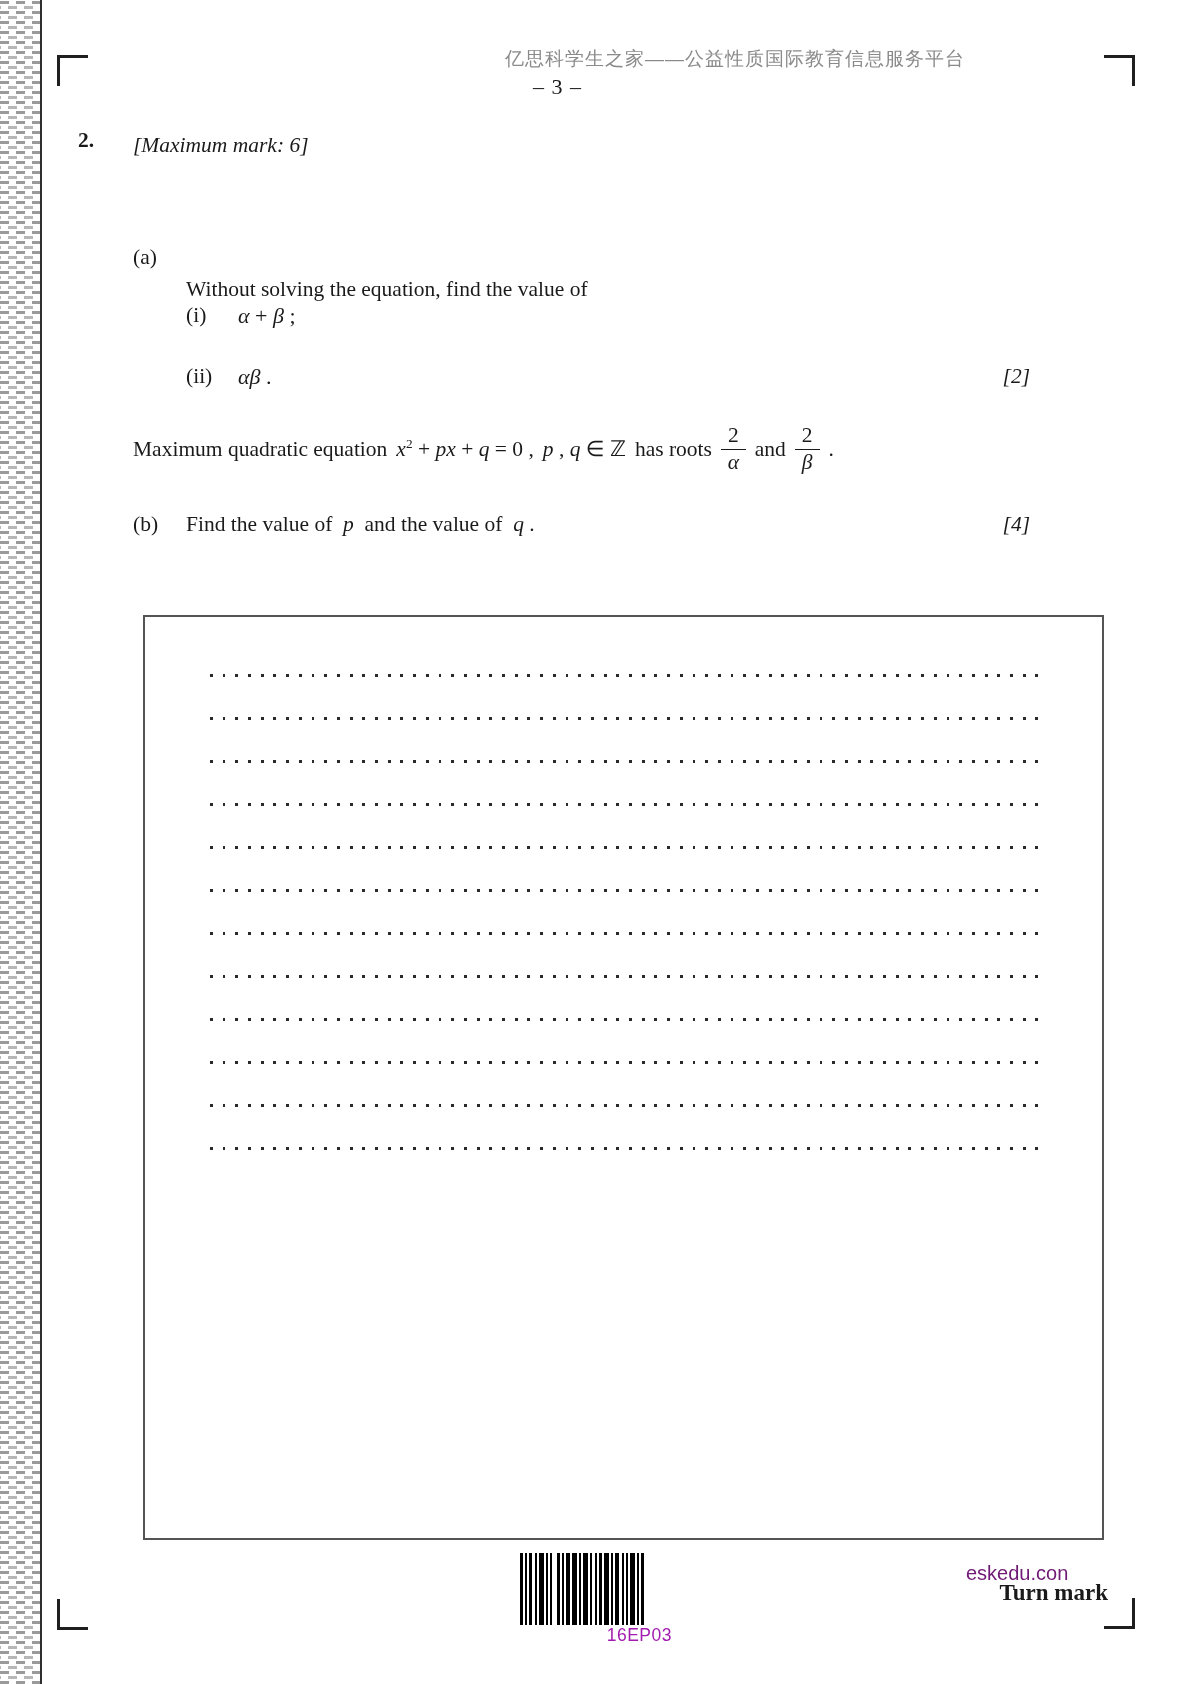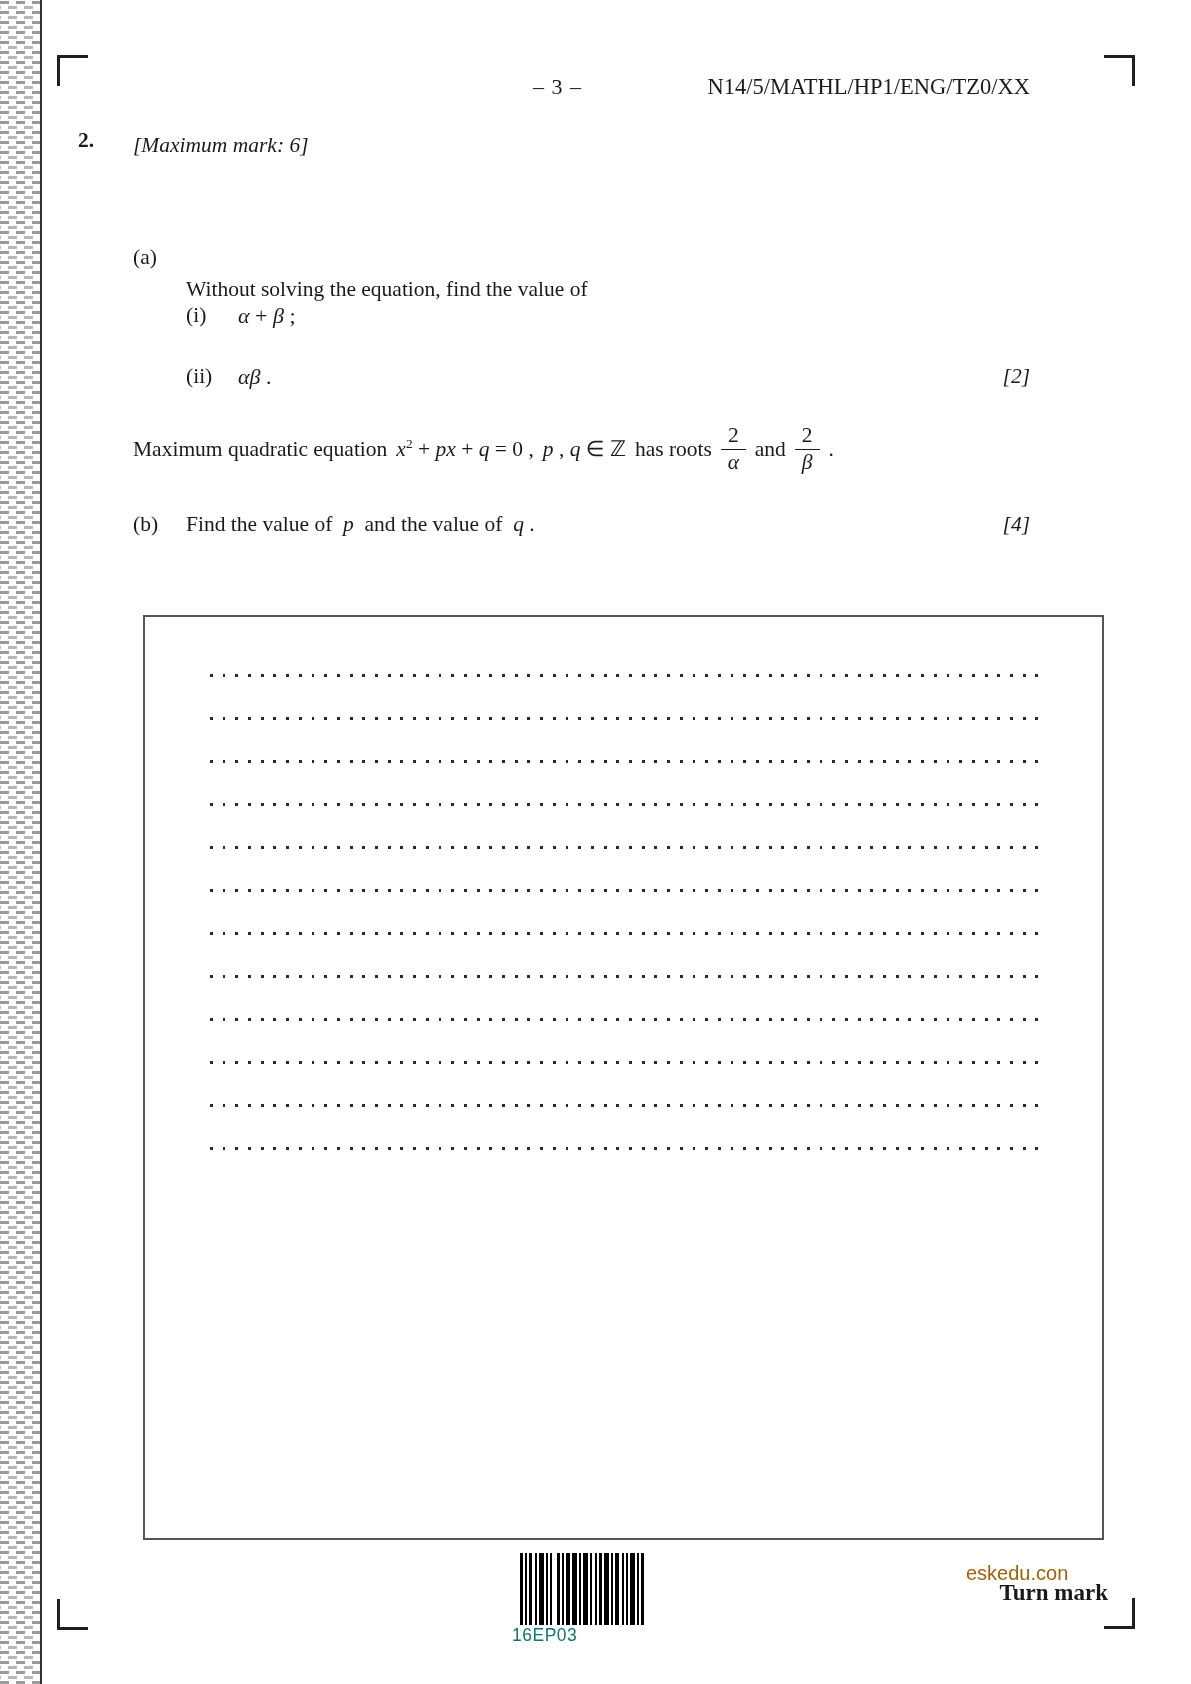--- a/index.html
+++ b/index.html
@@ -50,25 +50,25 @@
   .part-b-text  { left:186px; top:512px;text-align:center; }
 
   .answer-box { left:143px; top:615px; width:957px; height:921px; border:2px solid #545454; }
   .dotted-lines { position:absolute; left:65px; right:60px; top:57px; }
   .dotline { height:3px; margin-bottom:40px;
              background-image:repeating-linear-gradient(90deg,#2a2a2a 0 2.8px,transparent 2.8px 12.7px); }
 
   .barcode { left:520px; top:1553px; height:72px; display:flex; }
   .bc-bar   { height:72px; background:#000; }
   .bc-space { height:72px; background:transparent; }
-  .barcode-label { left:512px; top:1625px; width:160px; text-align:left;
-                   font-family:"Liberation Sans", sans-serif; font-size:17.5px; letter-spacing:0.5px; color:#0f766e; }
+  .barcode-label { left:512px; top:1625px; width:160px; text-align:right;
+                   font-family:"Liberation Sans", sans-serif; font-size:17.5px; letter-spacing:0.5px; color:#a21caf; }
 
   .footer-watermark { left:966px; top:1562px; font-family:"Liberation Sans", sans-serif;
-                      font-size:20px; color:#a16207; white-space:nowrap; }
+                      font-size:20px; color:#701a75; white-space:nowrap; }
   .turn-over { right:83px; top:1580px; font-size:23px; font-weight:bold; white-space:nowrap; }
 
   i { font-style:italic; }
   sup { font-size:0.62em; vertical-align:super; line-height:0; }
 </style>
 </head>
 <body>
 
 <div class="sheet">
 
@@ -84,22 +84,22 @@
       <rect width="40" height="1684" fill="#ffffff"></rect>
       <rect width="40" height="1684" fill="url(#hatch)"></rect>
     </svg>
   </div>
 
   <div class="abs crop tl"></div>
   <div class="abs crop tr"></div>
   <div class="abs crop bl"></div>
   <div class="abs crop br"></div>
 
+  <div class="abs cn-watermark">亿思科学生之家——公益性质国际教育信息服务平台</div>
   <div class="abs page-number">– 3 –</div>
-  <div class="abs paper-code">N14/5/MATHL/HP1/ENG/TZ0/XX</div>
 
   <div class="abs q-number">2.</div>
   <div class="abs max-mark">[Maximum mark:  6]</div>
 
 
   <div class="abs body-text part-a-label">(a)</div>
   <div class="abs body-text part-a-text">Without solving the equation, find the value of</div>
 
   <div class="abs body-text item-i-label">(i)</div>
   <div class="abs body-text item-i-math"><i>α</i> + <i>β</i> ;</div>

